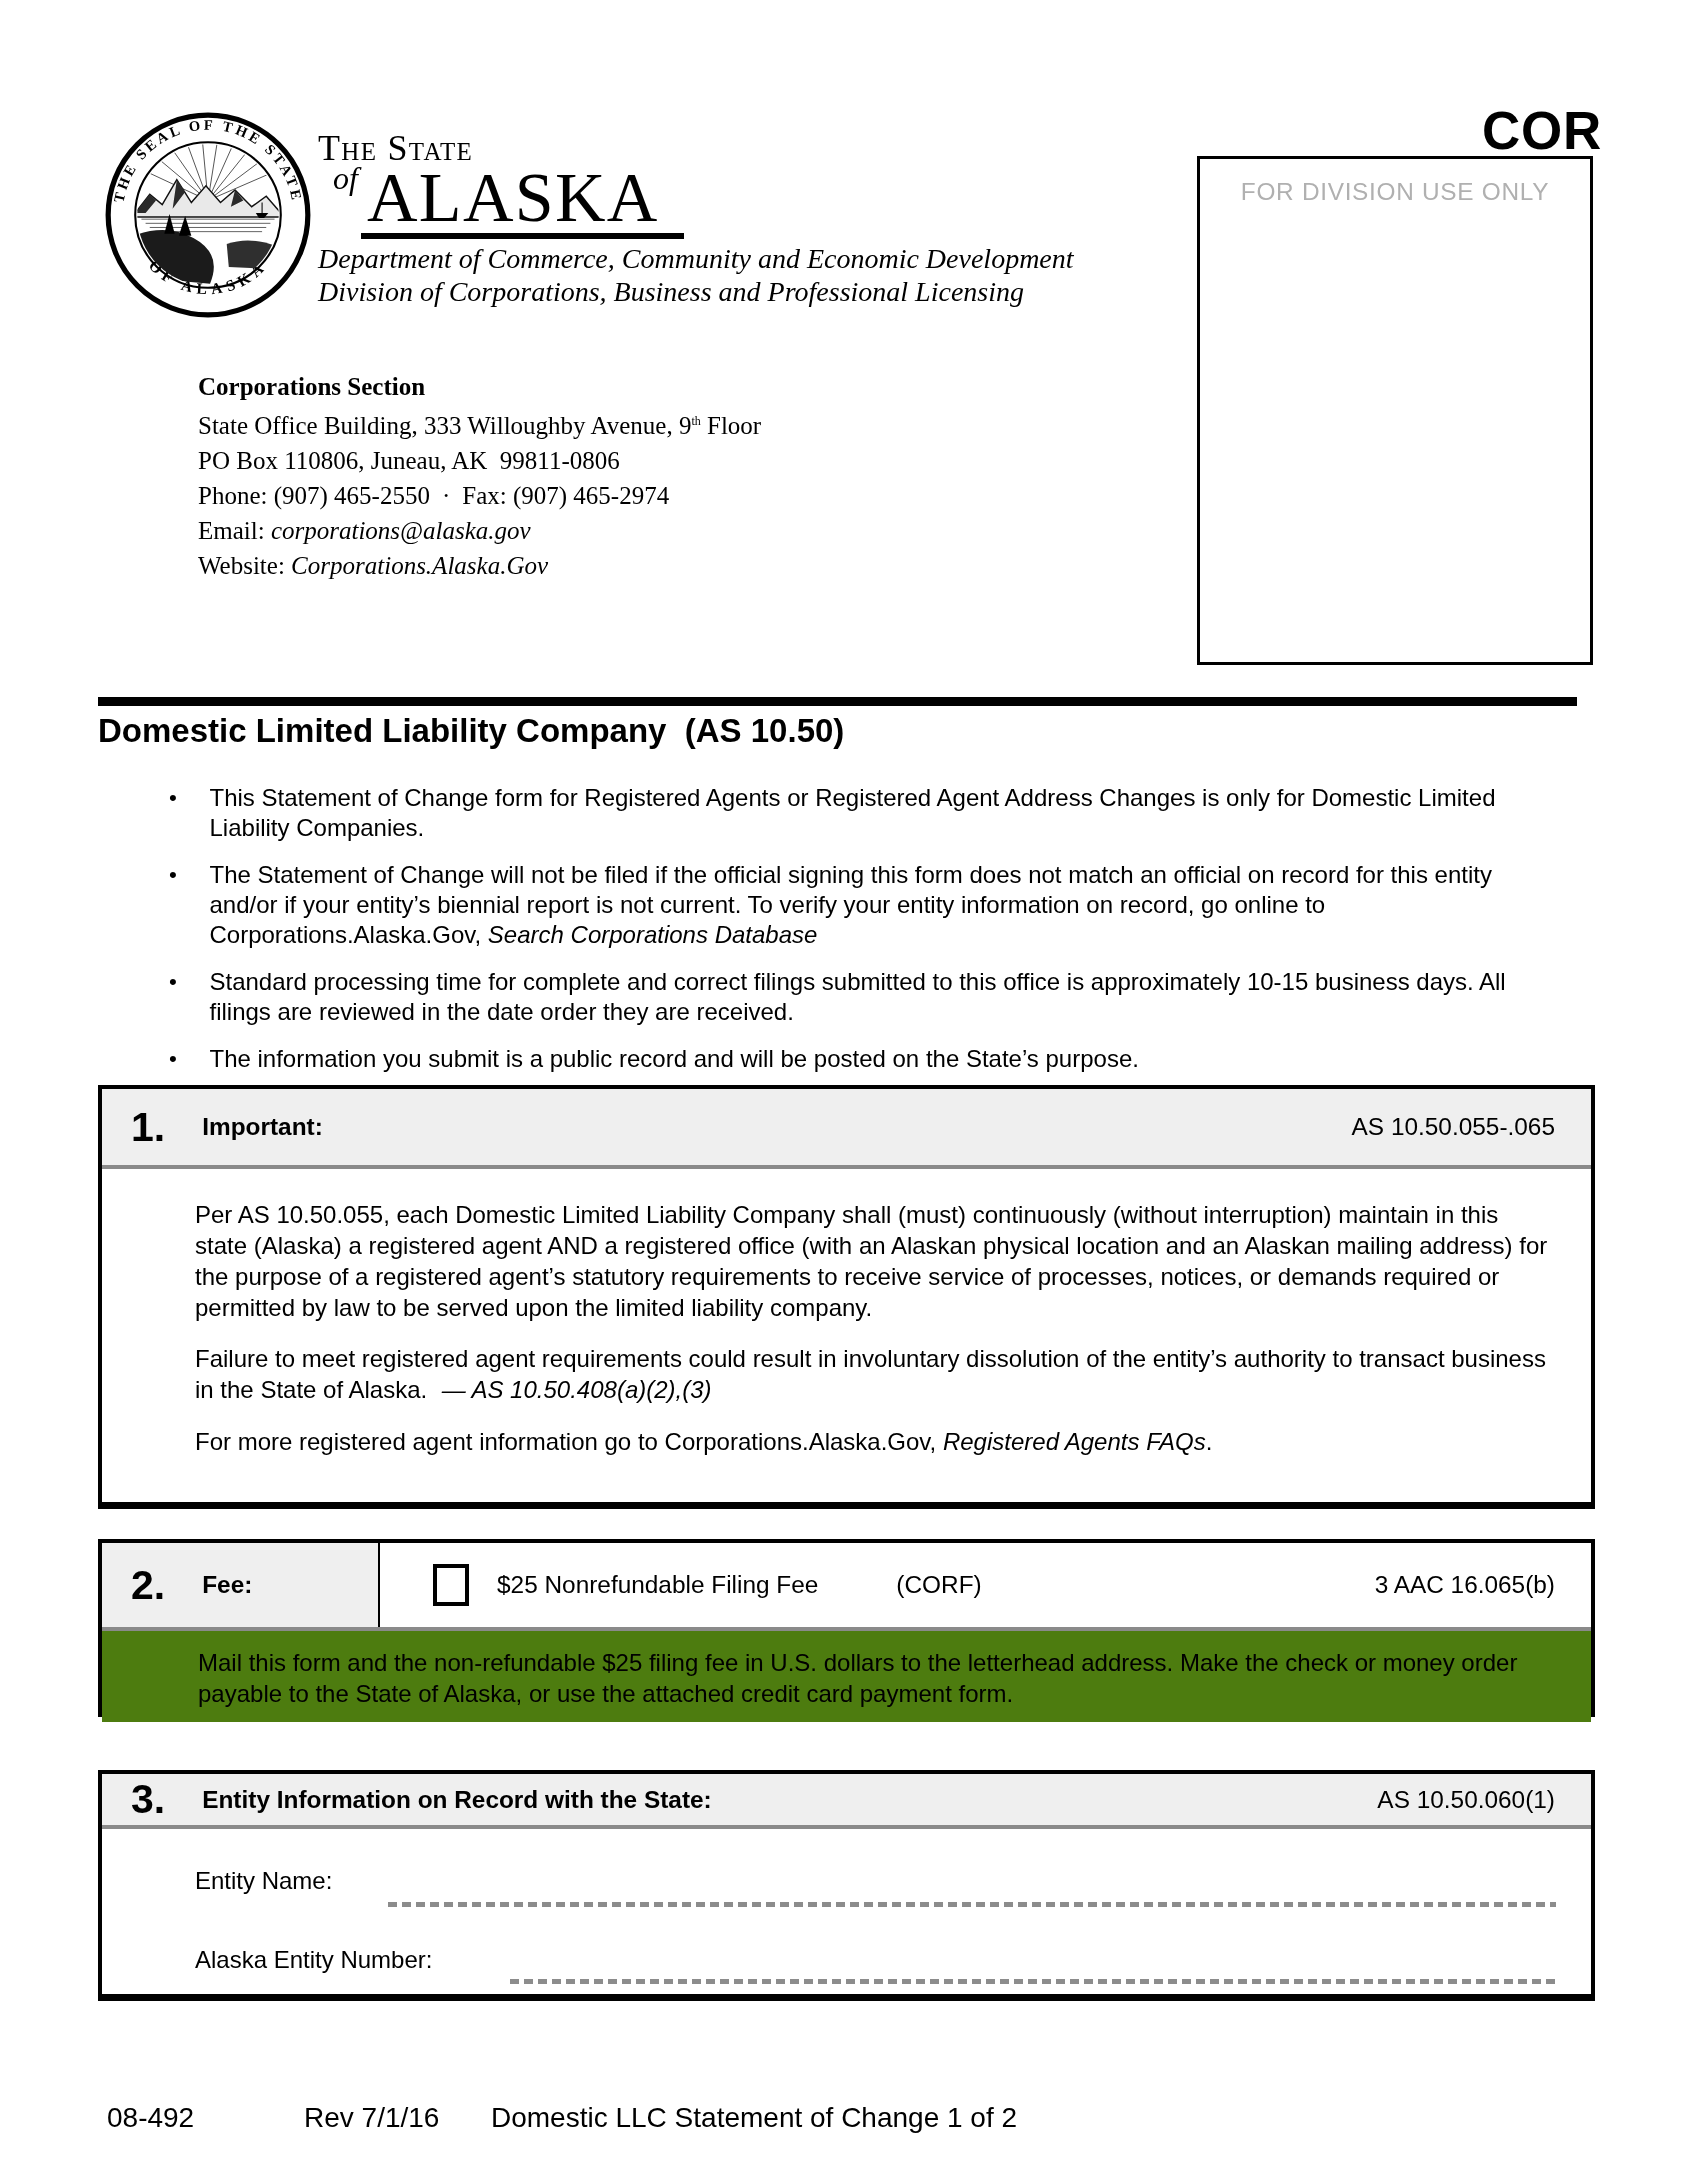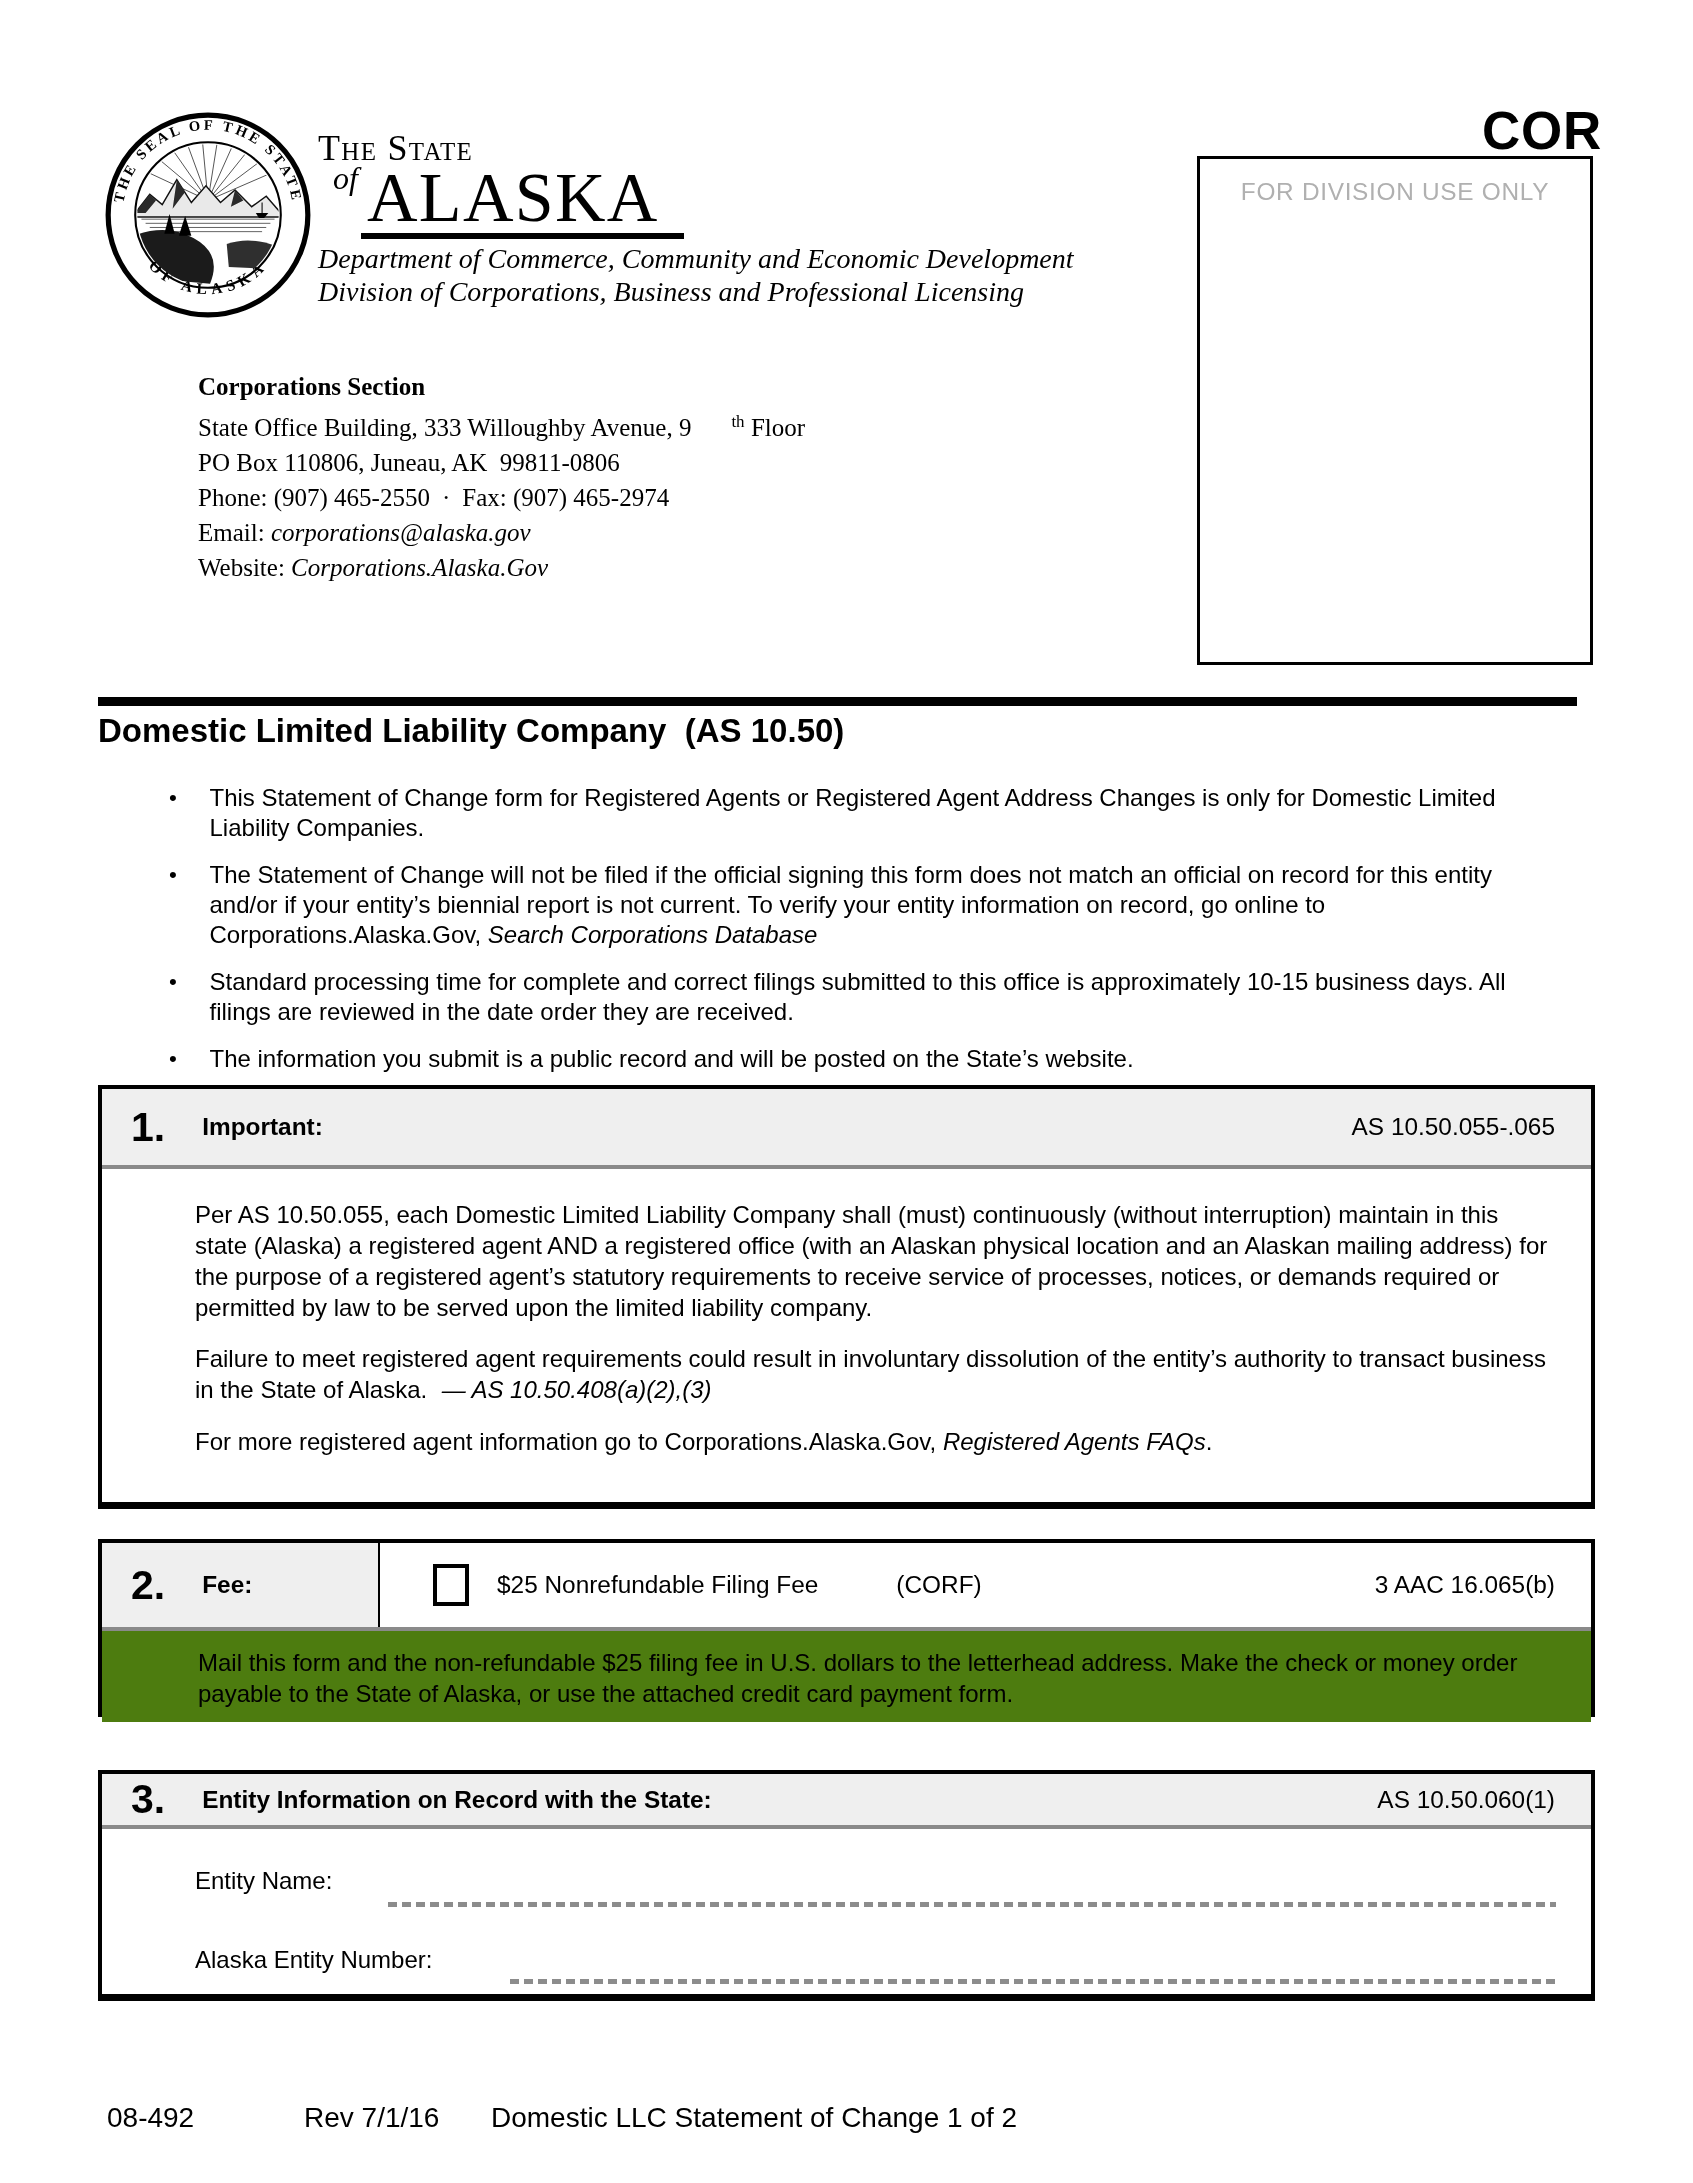--- a/index.html
+++ b/index.html
@@ -26,21 +26,21 @@
     font-style:italic;font-size:28px;}
 
   .cor{position:absolute;left:1482px;top:100px;font-size:53px;font-weight:700;letter-spacing:0.7px;}
   .division-box{position:absolute;left:1197px;top:156px;width:396px;height:509px;
     border:3.3px solid #000;box-sizing:border-box;text-align:center;}
   .division-box span{display:inline-block;margin-top:18.5px;font-size:24.4px;color:#b0b0b0;letter-spacing:0.7px;}
 
   .address{position:absolute;left:198px;top:369px;font-family:"Liberation Serif",serif;
     font-size:25px;line-height:35px;}
   .address .bold{font-weight:bold;}
-  .address sup{font-size:17px;margin-left:40px;}
+  .address sup{font-size:12px;}
   .address .it{font-style:italic;}
   .dotsep{display:inline-block;margin:0 12px;}
 
   
   .main-title{position:absolute;left:98px;top:650px;font-size:40px;font-weight:bold;}
   .title-rule{position:absolute;left:98px;top:697px;width:1479px;height:8.6px;background:#000;}
   .sub-title{position:absolute;left:98px;top:712px;font-size:33px;font-weight:bold;}
 
   
   .bullets{position:absolute;left:169px;top:783px;width:1368px;font-size:24px;line-height:30px;}
@@ -180,21 +180,21 @@
     <div class="bullet">
       <span class="mark">•</span>
       <span class="btxt"><span>The Statement of Change will not be filed if the official signing this form does not match an official on record for this entity and/or if your entity’s biennial report is not current. To verify your entity information on record, go online to Corporations.Alaska.Gov, </span><span class="it">Search Corporations Database</span></span>
     </div>
     <div class="bullet">
       <span class="mark">•</span>
       <span class="btxt">Standard processing time for complete and correct filings submitted to this office is approximately 10-15 business days. All filings are reviewed in the date order they are received.</span>
     </div>
     <div class="bullet">
       <span class="mark">•</span>
-      <span class="btxt">The information you submit is a public record and will be posted on the State’s website.</span>
+      <span class="btxt">The information you submit is a public record and will be posted on the State’s purpose.</span>
     </div>
   </div>
 
   <div class="secbox box1">
     <div class="sec-head">
       <span class="sec-num">1.</span>
       <span class="sec-title">Important:</span>
       <span class="sec-statute">AS 10.50.055-.065</span>
     </div>
     <div class="sec-body">

